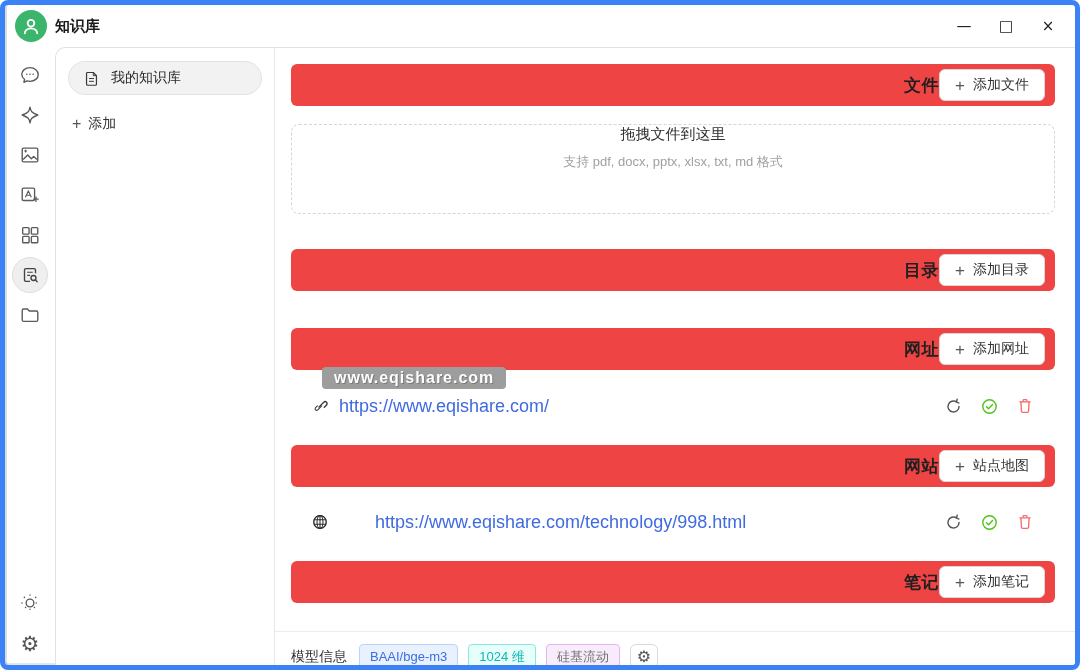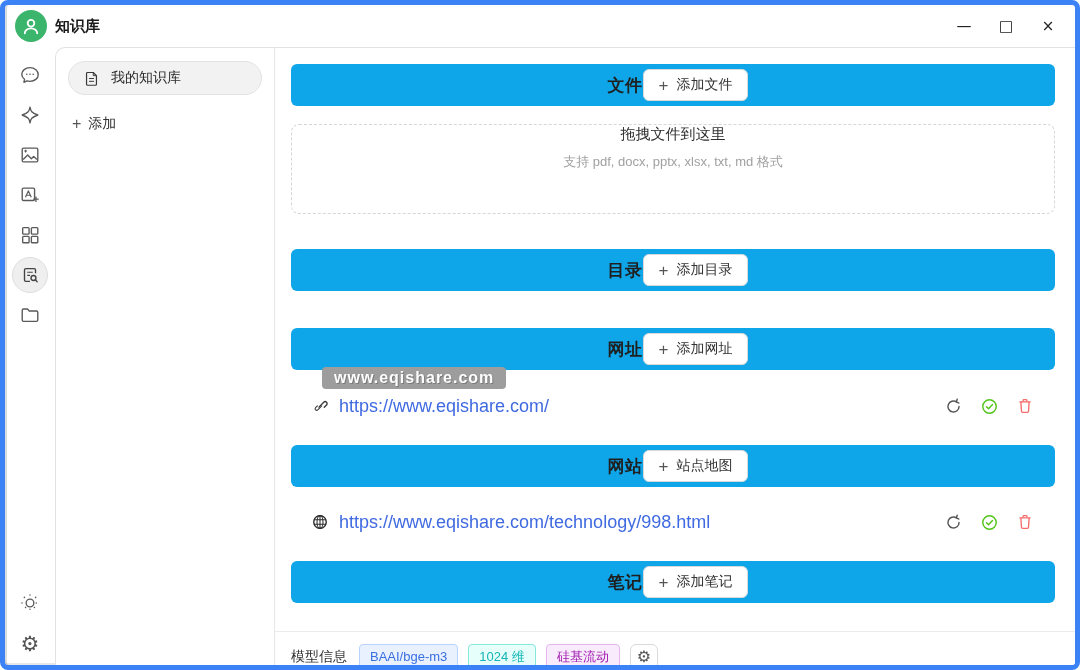--- a/index.html
+++ b/index.html
@@ -30,46 +30,46 @@
   .content-wrap{flex:1;display:flex;border-top:1px solid #e2e2e2;border-left:1px solid #e2e2e2;
     border-top-left-radius:10px;min-width:0;background:#fff;}
   
   .sidebar{width:219px;flex:0 0 219px;border-right:1px solid #e7e7e7;padding:13px 12px 0 12px;}
   .kb-pill{height:34px;border-radius:17px;background:#f2f2f2;border:1px solid #e2e2e2;
     display:flex;align-items:center;padding:0 14px;gap:11px;font-size:14px;color:#2b2b2b;}
   .sidebar-add{margin:20px 0 0 4px;display:flex;align-items:center;gap:7px;font-size:14px;color:#333;}
   .plus-glyph{font-size:16px;color:#555;line-height:1;}
   
   .main{flex:1;min-width:0;padding:16px 20px 0 16px;display:flex;flex-direction:column;}
-  .sec-header{height:42px;flex:0 0 42px;background:#0ea5e9;border-radius:6px;
-    display:flex;align-items:center;justify-content:center;padding:0 10px 0 20px;position:relative;}
+  .sec-header{height:42px;flex:0 0 42px;background:#ef4444;border-radius:6px;
+    display:flex;align-items:center;justify-content:flex-end;padding:0 10px 0 20px;position:relative;}
   .sec-title{font-size:17px;font-weight:bold;color:#1f1f1f;letter-spacing:.5px;}
   .sec-btn{background:#fff;border:1px solid #d9d9d9;border-radius:6px;height:32px;
     display:inline-flex;align-items:center;gap:8px;padding:0 15px;font-size:14px;color:#333;cursor:default;}
   .sec-btn .plus-glyph{font-size:17px;}
   .dropzone{margin-top:18px;height:90px;flex:0 0 90px;border:1px dashed #d6d6d6;border-radius:8px;
     display:flex;flex-direction:column;align-items:center;justify-content:flex-start;gap:9px;}
   .dz-title{font-size:15px;color:#2f2f2f;}
   .dz-sub{font-size:13px;color:#a0a0a0;}
   .mt-dir{margin-top:35px;} .mt-url{margin-top:37px;} .mt-site{margin-top:27px;} .mt-note{margin-top:27px;}
   .watermark{position:absolute;left:31px;bottom:-19px;background:#9d9d9d;color:#fdfdfd;
     font-size:16px;font-weight:bold;letter-spacing:1px;padding:2px 12px;border-radius:4px;
     text-shadow:1px 1px 0 #7a7a7a;white-space:nowrap;}
   .url-row{margin-top:24px;height:24px;flex:0 0 24px;display:flex;align-items:center;padding:0 8px 0 20px;}
-  .url-row.second{margin-top:23px;}
+  .url-row.second{margin-top:23px;gap:36px;}
   .url-link{font-size:18px;color:#3f6ae0;margin-left:10px;text-decoration:none;}
   .row-actions{margin-left:auto;display:flex;align-items:center;gap:16px;padding-right:12px;}
   .act{width:20px;height:20px;display:flex;align-items:center;justify-content:center;}
   .divider{margin:28px -20px 0 -16px;border-top:1px solid #ececec;height:0;flex:0 0 auto;}
   .model-bar{margin-top:12px;display:flex;align-items:center;gap:10px;}
   .model-label{font-size:14px;color:#333;margin-right:2px;}
   .badge{font-size:13px;padding:3px 10px;border-radius:4px;border:1px solid;line-height:1.35;}
   .badge-blue{color:#3a6fe0;background:#e9f1ff;border-color:#b9d3ff;}
   .badge-teal{color:#13b5b5;background:#e6fffb;border-color:#87e8de;}
-  .badge-purple{color:#a21caf;background:#f8ecfc;border-color:#e3b6f0;}
+  .badge-purple{color:#737373;background:#f8ecfc;border-color:#e3b6f0;}
   .model-gear{width:28px;height:26px;border:1px solid #d9d9d9;border-radius:6px;background:#fff;
     display:flex;align-items:center;justify-content:center;font-size:15px;color:#444;}
   .gear-glyph{font-size:21px;color:#555;line-height:1;}
   svg{display:block;}
 </style>
 </head>
 <body>
 
 <div class="window">
 

